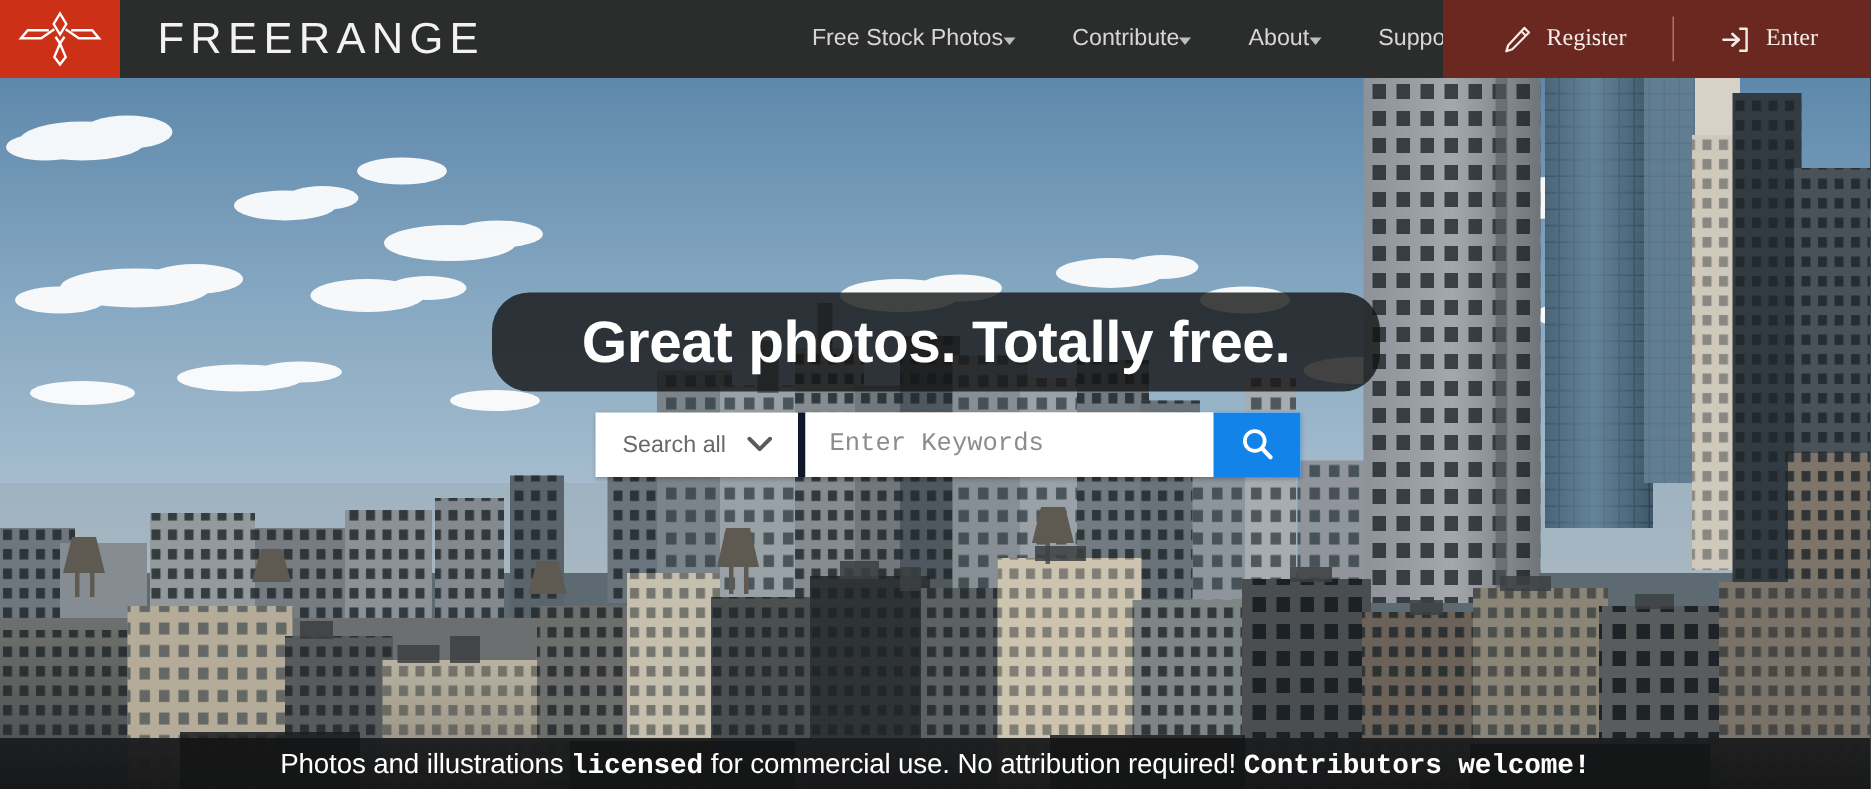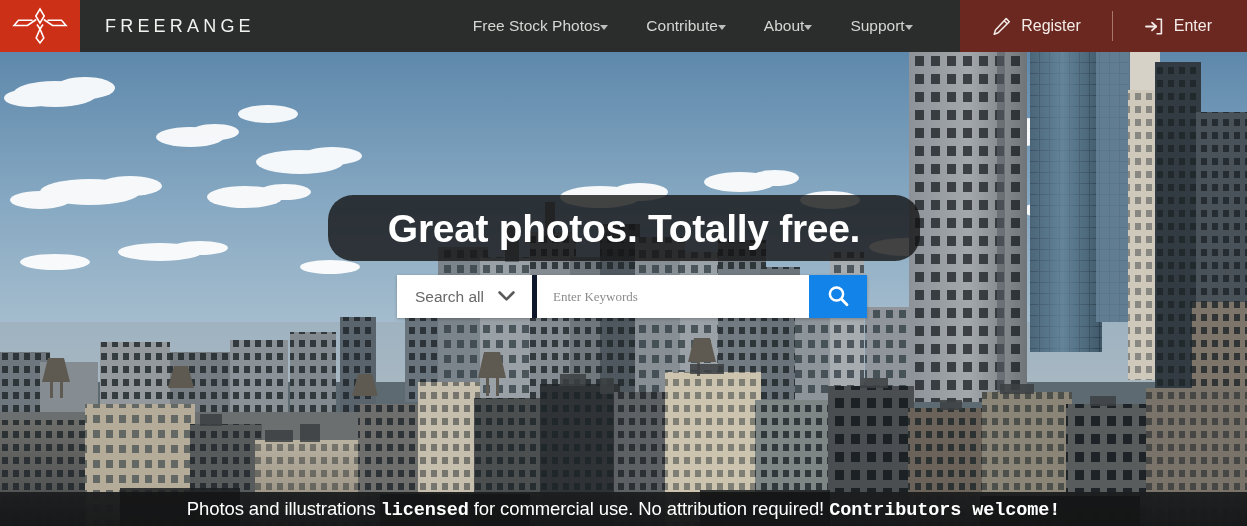--- a/index.html
+++ b/index.html
@@ -21,21 +21,21 @@
   }
   #logo-box {
     width: 80px; height: 52px;
     background: #cc3118;
     display: flex; align-items: center; justify-content: center;
     flex: 0 0 80px;
   }
   #logo-mark { width: 58px; height: 38px; display: block; }
   #brand-name {
     color: #f2f2f0;
-    font-size: 18px;
+    font-size: 29px;
     letter-spacing: 4.2px;
     font-weight: 400;
     margin-left: 25px;
     align-self: center;
     white-space: nowrap;
   }
   #nav {
     display: flex; align-items: center;
     margin-left: 218px;
     gap: 38px;
@@ -54,22 +54,23 @@
     border-right: 4.5px solid transparent;
     border-top: 5px solid #bdbdbb;
     display: inline-block;
     margin-top: 3px;
   }
   #auth-bar {
     position: absolute; right: 0; top: 0;
     height: 52px;
     background: #6b2820;
     display: flex; align-items: center;
-    padding: 0 19px 0 16px;
+    padding: 0 19px 0 24px;
     gap: 9px;
+    font-family: Liberation Serif, serif;
   }
   .auth-item {
     display: flex; align-items: center; gap: 10px;
     color: #f4ece9;
     font-size: 16px;
     cursor: pointer;
     white-space: nowrap;
     padding: 0 16px;
   }
   #auth-divider {
@@ -122,22 +123,22 @@
     padding: 0 17px 0 18px;
     border-right: 5px solid #0f172a;
     cursor: pointer;
   }
   #search-select-label { color: #686868; font-size: 15.5px; white-space: nowrap; }
   #select-chevron { display: block; }
   #search-input {
     flex: 1; height: 43px;
     border: none; outline: none;
     padding: 0 16px;
-    font-size: 13px;
-    font-family: Liberation Serif, serif;
+    font-size: 17px;
+    font-family: Liberation Mono, monospace;
     color: #7f1d1d;
     background: #fff;
   }
   #search-input::placeholder { color: #8c8c8c; }
   #search-btn {
     width: 58px; height: 43px;
     background: #1283e8;
     border: none;
     display: flex; align-items: center; justify-content: center;
     cursor: pointer;

